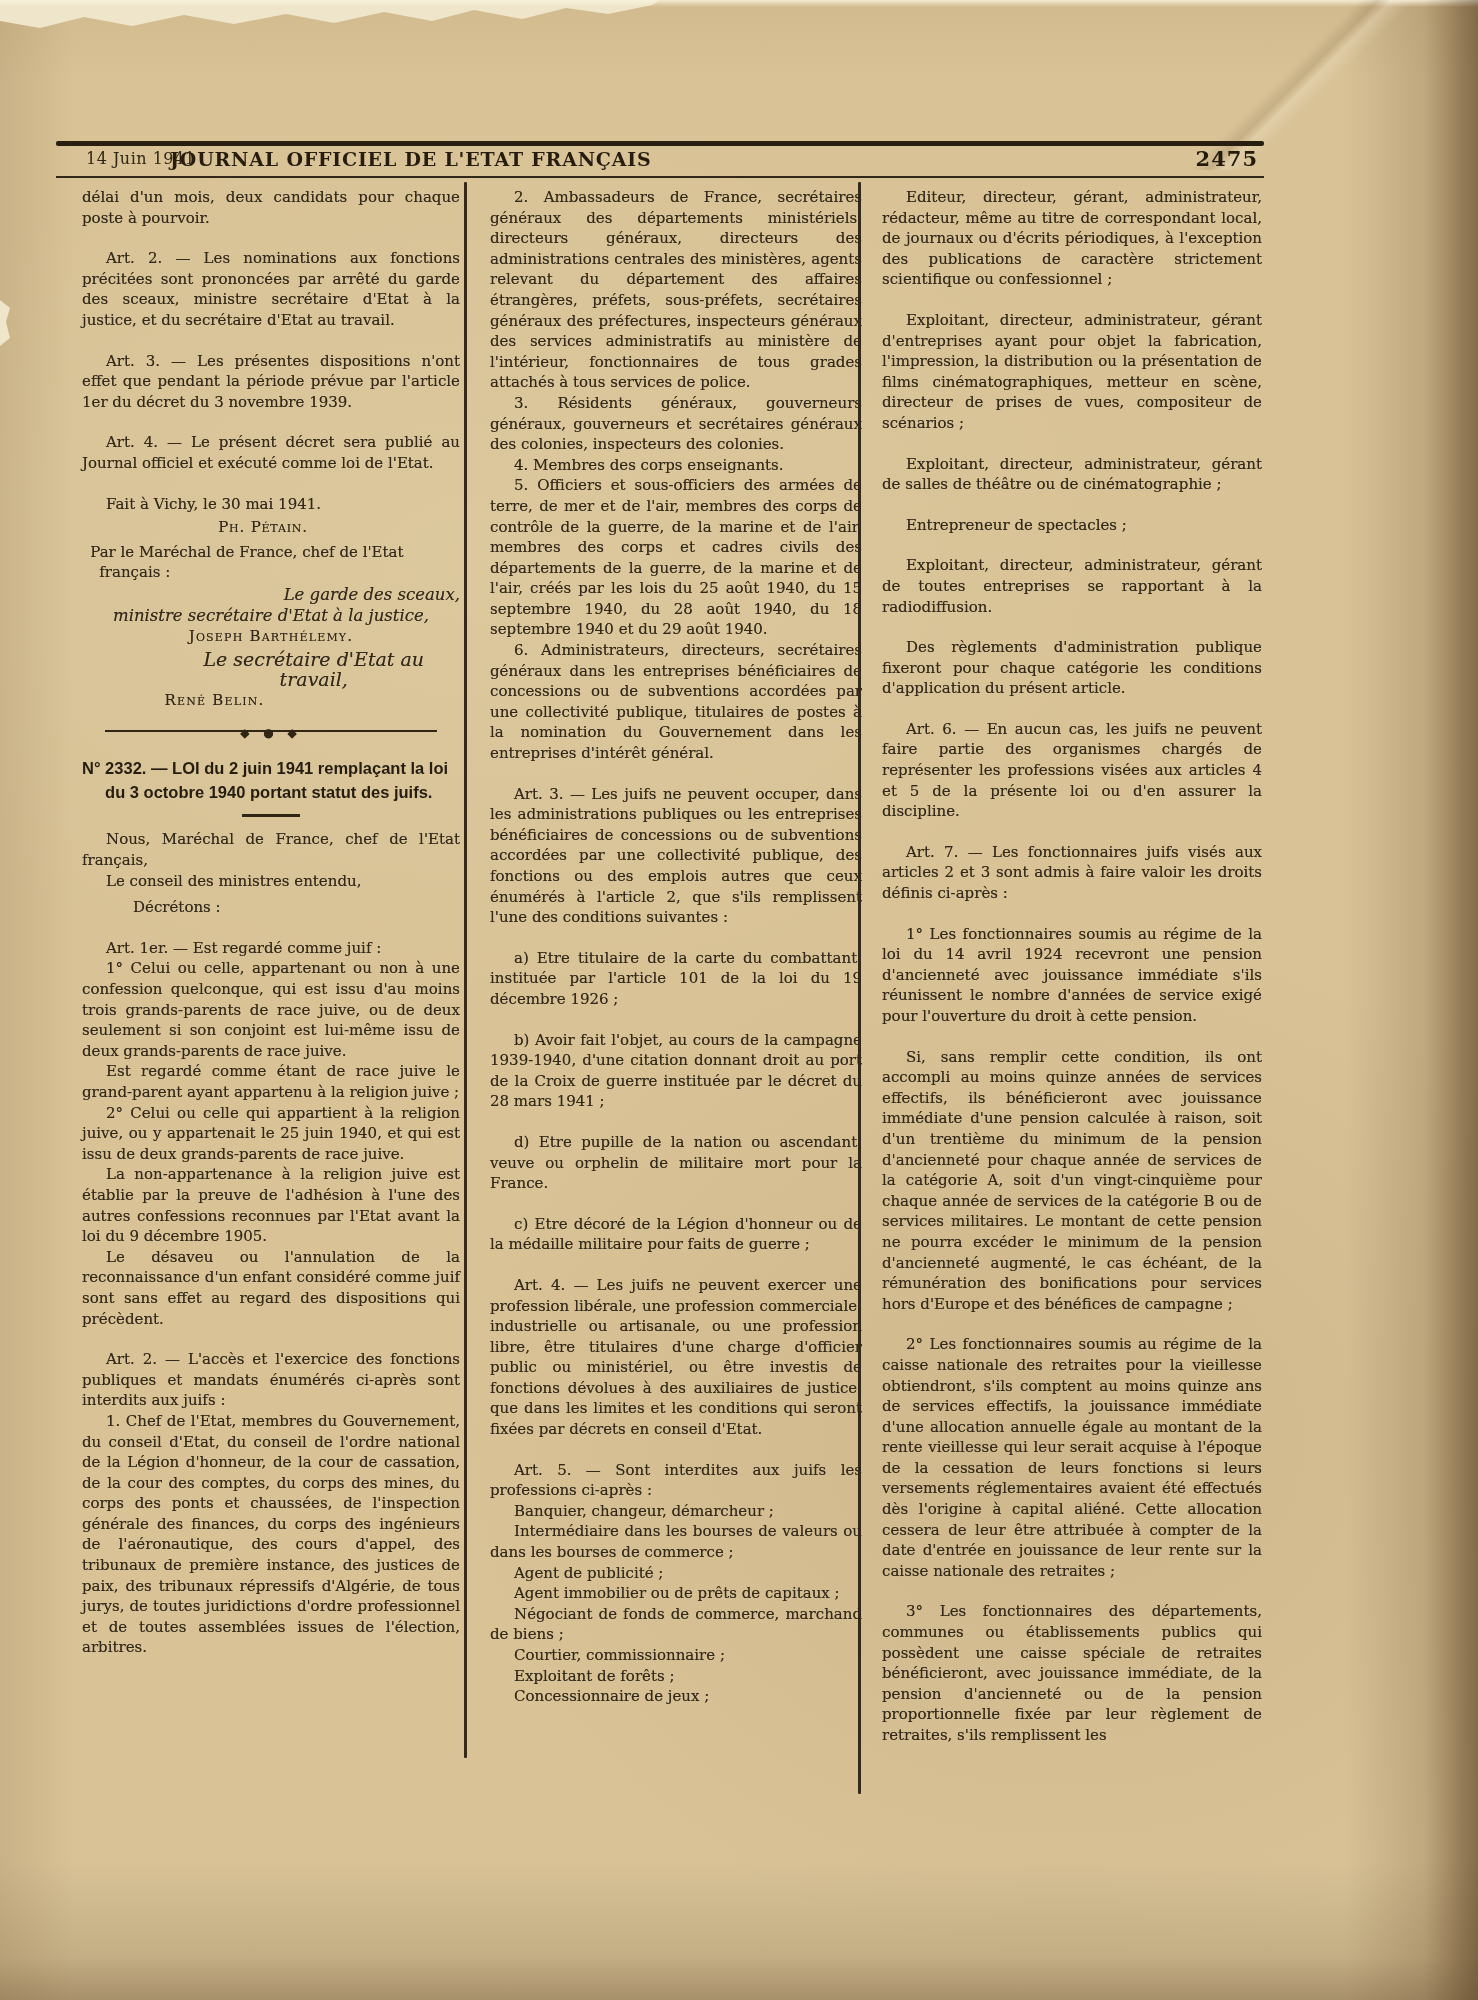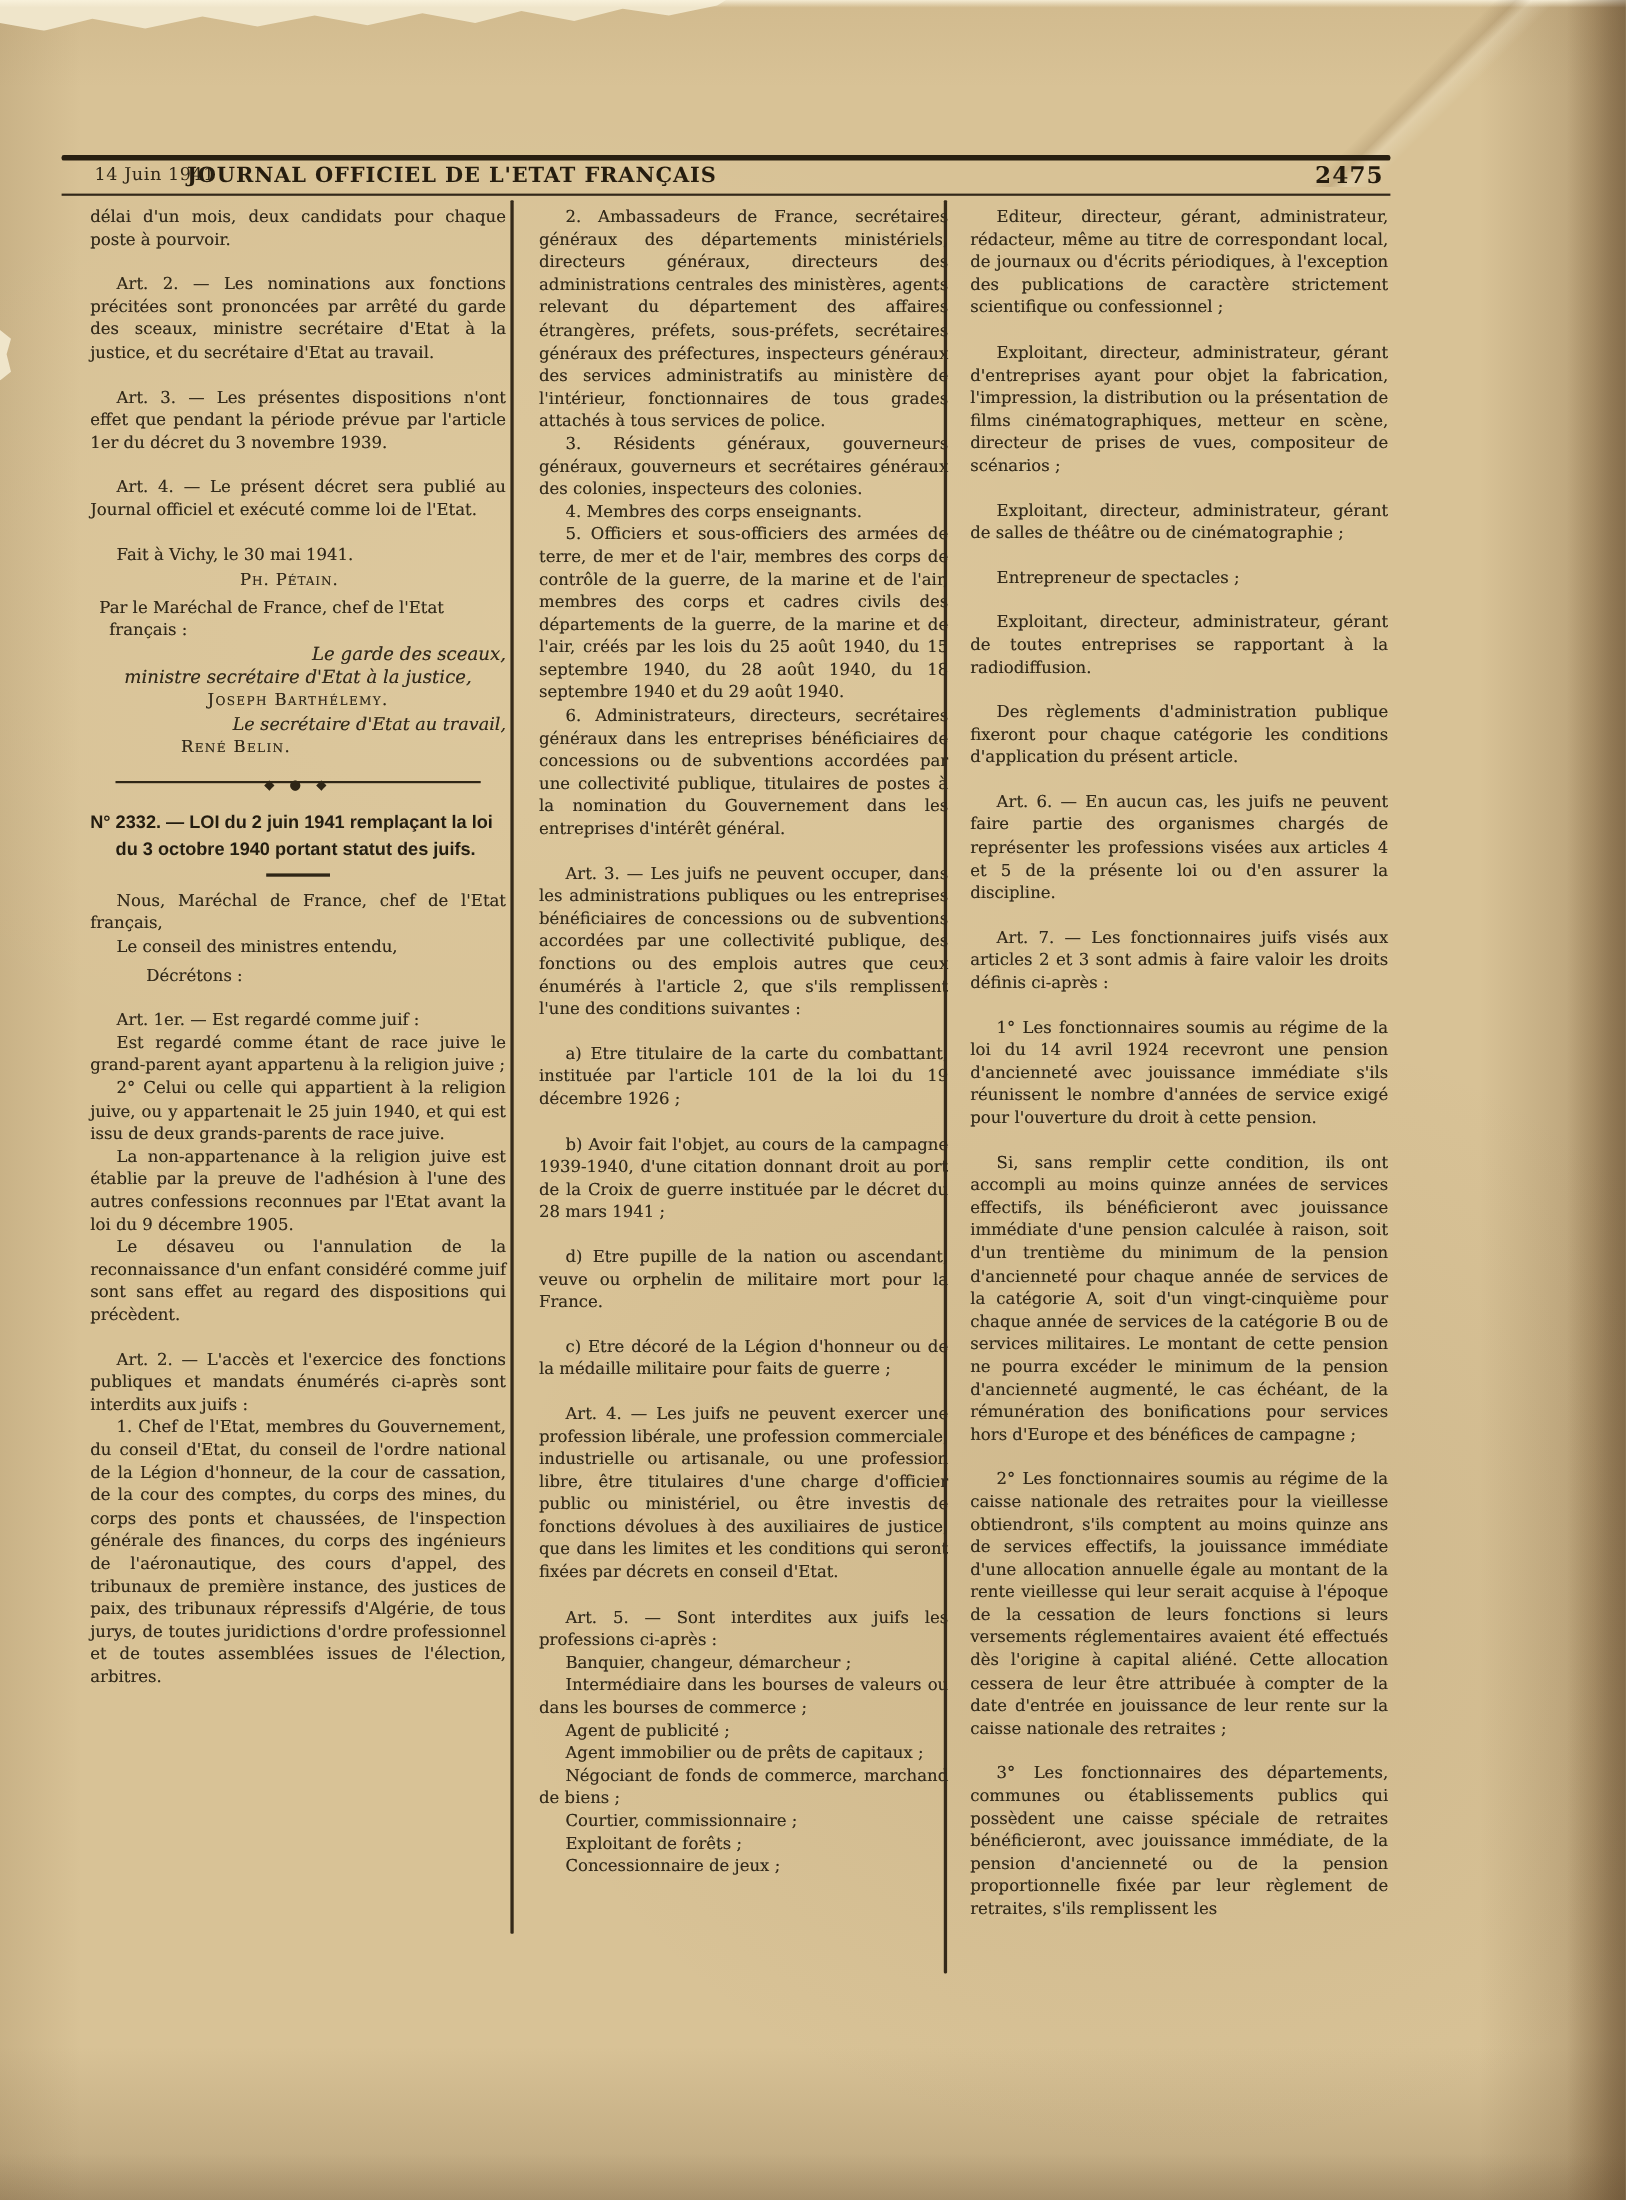--- a/index.html
+++ b/index.html
@@ -55,21 +55,21 @@
   p{margin:0;}
   .p-cont{text-align:justify;}
   .p-ind{text-align:justify;text-indent:1.6em;}
   .p-art{text-align:justify;text-indent:1.6em;margin-top:20px;}
   .p-ind2{text-indent:3.4em;margin-top:6px;}
   .p-right{text-align:center;padding-right:16px;font-variant:small-caps;letter-spacing:.8px;margin-top:3px;}
   .p-hang{padding-left:1.15em;text-indent:-0.6em;margin-top:4px;}
   .p-ci{text-align:right;font-style:italic;font-size:16.5px;margin-top:2px;}
   .p-li{text-align:center;font-style:italic;font-size:16.5px;}
   .p-csc{text-align:center;font-variant:small-caps;letter-spacing:1.2px;}
-  .p-cir{text-align:right;font-style:italic;font-size:16px;padding-left:4.5em;margin-top:2px;}
+  .p-cir{text-align:center;font-style:italic;font-size:19px;padding-left:4.5em;margin-top:2px;}
   .p-cscr{text-align:left;font-variant:small-caps;letter-spacing:1.2px;padding-left:5.5em;}
   .p-head{font-family:"Liberation Sans", sans-serif;font-weight:700;font-size:16.5px;line-height:24px;
     padding-left:1.4em;text-indent:-1.4em;margin-top:16px;color:#241d10;text-align:left;text-shadow:none;}
   .orn{position:relative;height:18px;margin:12px 0 14px;}
   .orn::before{content:"";position:absolute;left:6%;right:6%;top:8px;border-top:2px solid #2f2616;}
   .orn span{position:absolute;left:0;right:0;top:1px;text-align:center;font-size:12px;letter-spacing:5px;color:#2f2616;}
   .rule-sm{width:58px;height:3px;background:#2f2616;margin:10px auto 12px;}
 </style>
 </head>
 <body>
@@ -105,20 +105,21 @@
       <p class="p-cscr">René Belin.</p>
       <div class="orn">
         <span>◆ ● ◆</span>
       </div>
       <p class="p-head">N° 2332. — LOI du 2 juin 1941 remplaçant la loi du 3 octobre 1940 portant statut des juifs.</p>
       <div class="rule-sm"></div>
       <p class="p-ind">Nous, Maréchal de France, chef de l'Etat français,</p>
       <p class="p-ind">Le conseil des ministres entendu,</p>
       <p class="p-ind2">Décrétons :</p>
       <p class="p-art">Art. 1er. — Est regardé comme juif :</p>
+      <p class="p-ind">1° Celui ou celle, appartenant ou non à une confession quelconque, qui est issu d'au moins trois grands-parents de race juive, ou de deux seulement si son conjoint est lui-même issu de deux grands-parents de race juive.</p>
       <p class="p-ind">Est regardé comme étant de race juive le grand-parent ayant appartenu à la religion juive ;</p>
       <p class="p-ind">2° Celui ou celle qui appartient à la religion juive, ou y appartenait le 25 juin 1940, et qui est issu de deux grands-parents de race juive.</p>
       <p class="p-ind">La non-appartenance à la religion juive est établie par la preuve de l'adhésion à l'une des autres confessions reconnues par l'Etat avant la loi du 9 décembre 1905.</p>
       <p class="p-ind">Le désaveu ou l'annulation de la reconnaissance d'un enfant considéré comme juif sont sans effet au regard des dispositions qui précèdent.</p>
       <p class="p-art">Art. 2. — L'accès et l'exercice des fonctions publiques et mandats énumérés ci-après sont interdits aux juifs :</p>
       <p class="p-ind">1. Chef de l'Etat, membres du Gouvernement, du conseil d'Etat, du conseil de l'ordre national de la Légion d'honneur, de la cour de cassation, de la cour des comptes, du corps des mines, du corps des ponts et chaussées, de l'inspection générale des finances, du corps des ingénieurs de l'aéronautique, des cours d'appel, des tribunaux de première instance, des justices de paix, des tribunaux répressifs d'Algérie, de tous jurys, de toutes juridictions d'ordre professionnel et de toutes assemblées issues de l'élection, arbitres.</p>
     </div>
   <div class="col c2">
       <p class="p-ind">2. Ambassadeurs de France, secrétaires généraux des départements ministériels, directeurs généraux, directeurs des administrations centrales des ministères, agents relevant du département des affaires étrangères, préfets, sous-préfets, secrétaires généraux des préfectures, inspecteurs généraux des services administratifs au ministère de l'intérieur, fonctionnaires de tous grades attachés à tous services de police.</p>
       <p class="p-ind">3. Résidents généraux, gouverneurs généraux, gouverneurs et secrétaires généraux des colonies, inspecteurs des colonies.</p>

